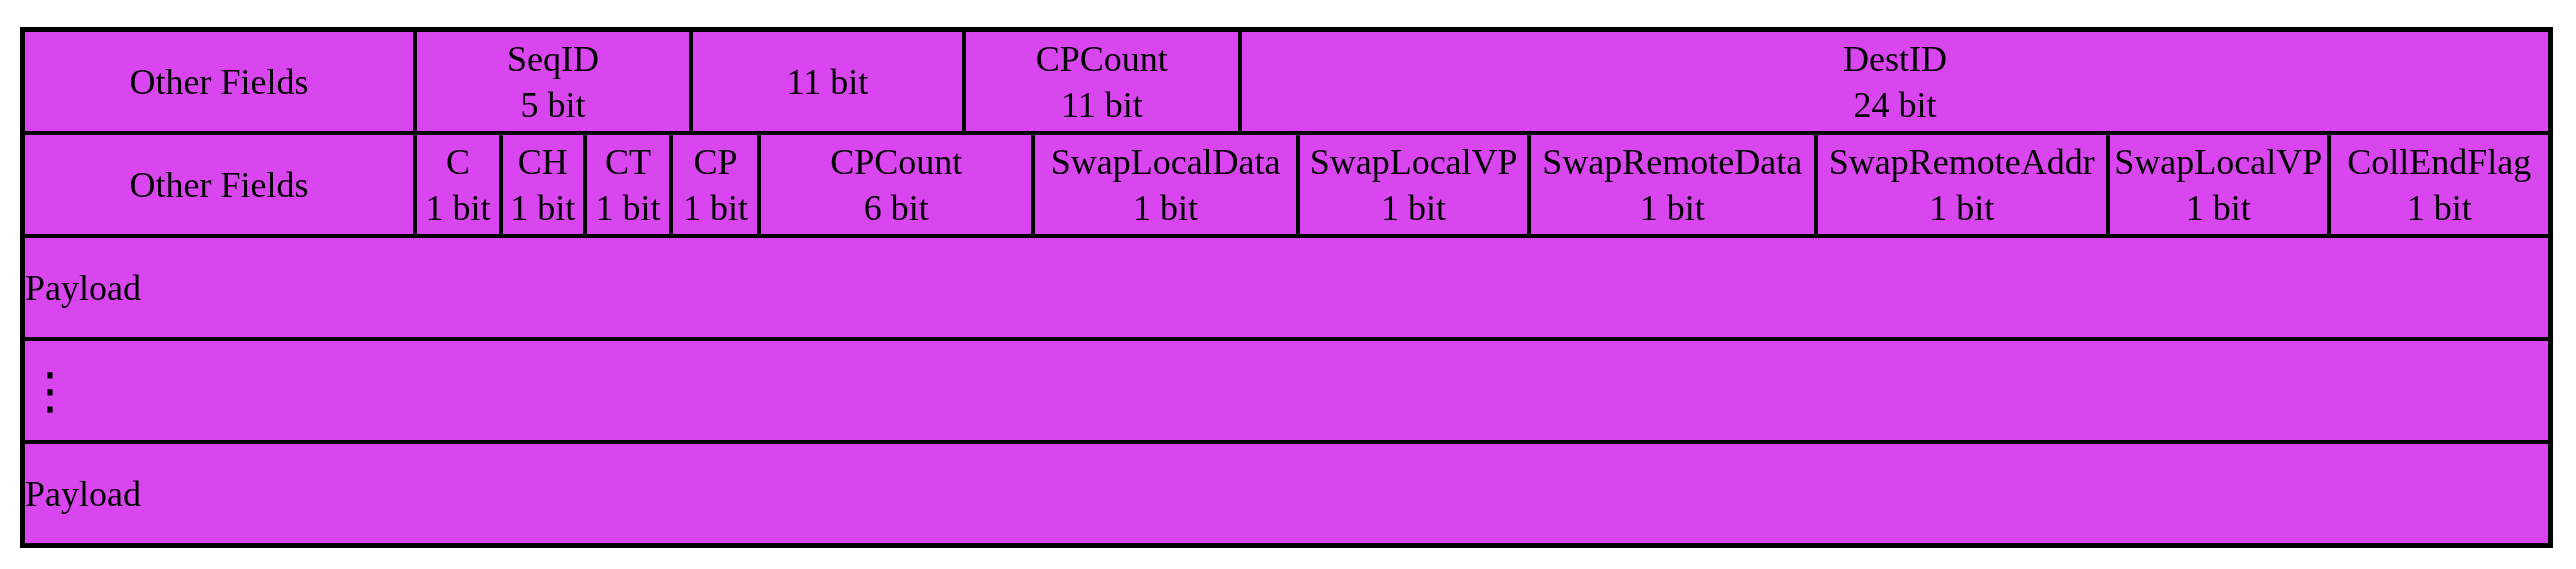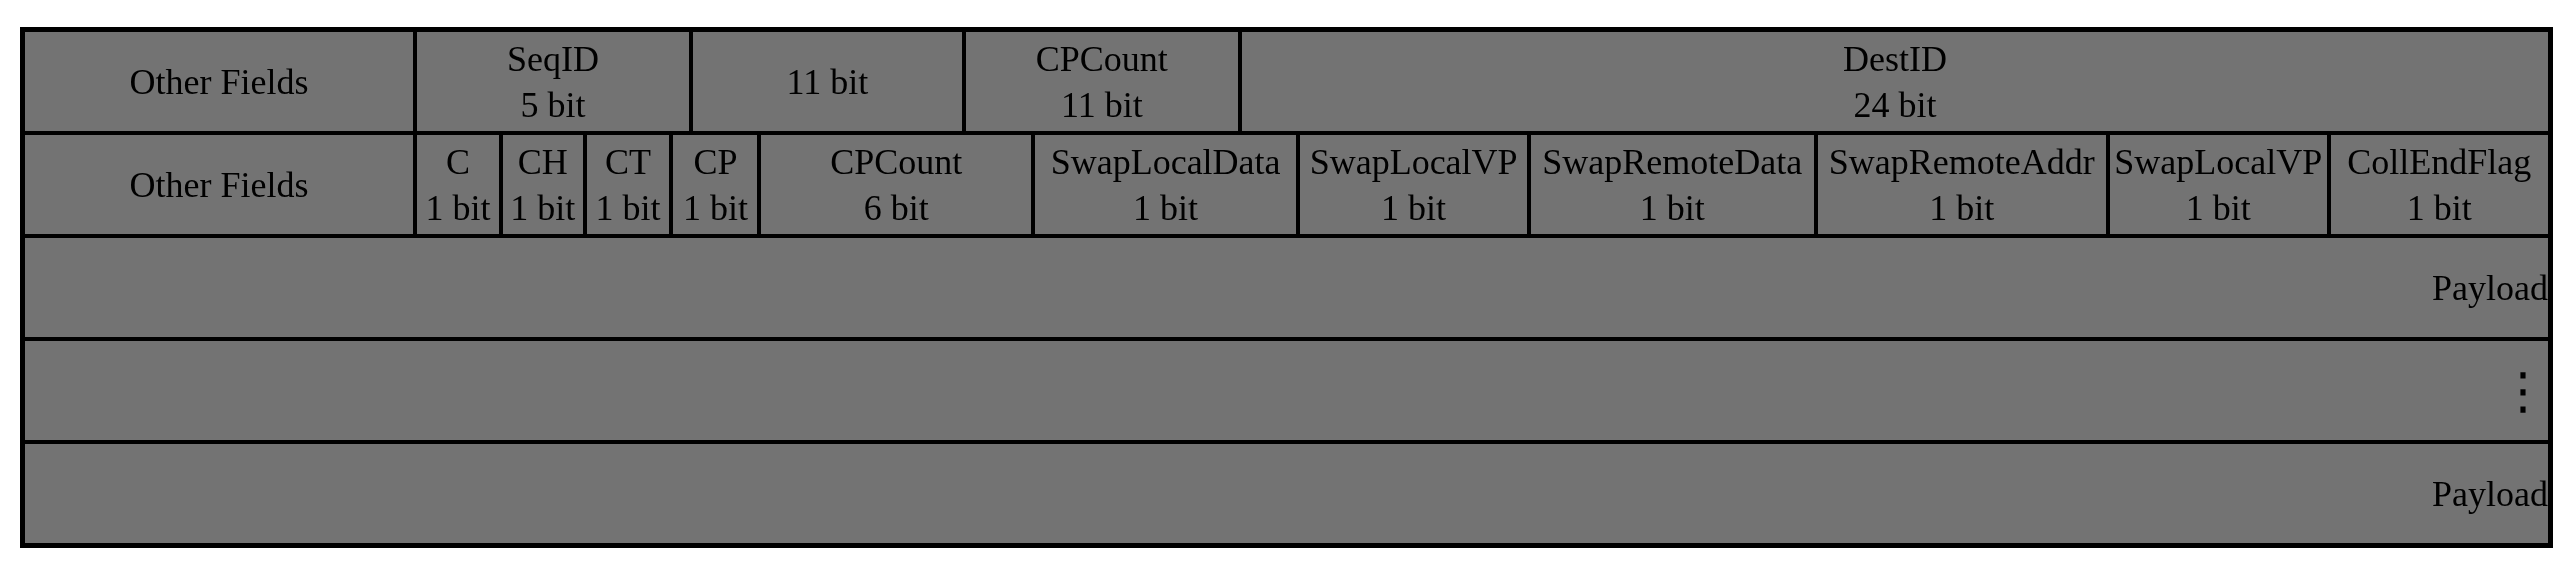--- a/index.html
+++ b/index.html
@@ -15,21 +15,21 @@
   .diagram {
     position: absolute;
     left: 20px;
     top: 27px;
     width: 2533px;
     height: 521px;
     border: 5.8px solid #000000;
     box-sizing: border-box;
     display: flex;
     flex-direction: column;
-    background: #737373;
+    background: #d946ef;
   }
   .row {
     display: flex;
     flex-direction: row;
     flex: 1 1 0;
     min-height: 0;
   }
   .row.divided { border-bottom: 4.1px solid #000000; }
   .cell {
     box-sizing: border-box;
@@ -44,21 +44,21 @@
   .cell.last { border-right: none; flex: 1 1 0; }
   .lbl {
     font-size: 36px;
     line-height: 46px;
     white-space: nowrap;
   }
   .full-cell {
     flex: 1 1 0;
     display: flex;
     align-items: center;
-    justify-content: flex-end;
+    justify-content: flex-start;
     text-align: center;
   }
   .payload-lbl {
     font-size: 36px;
     line-height: 46px;
   }
   .ellipsis-lbl {
     font-size: 50px;
     line-height: 50px;
   }

